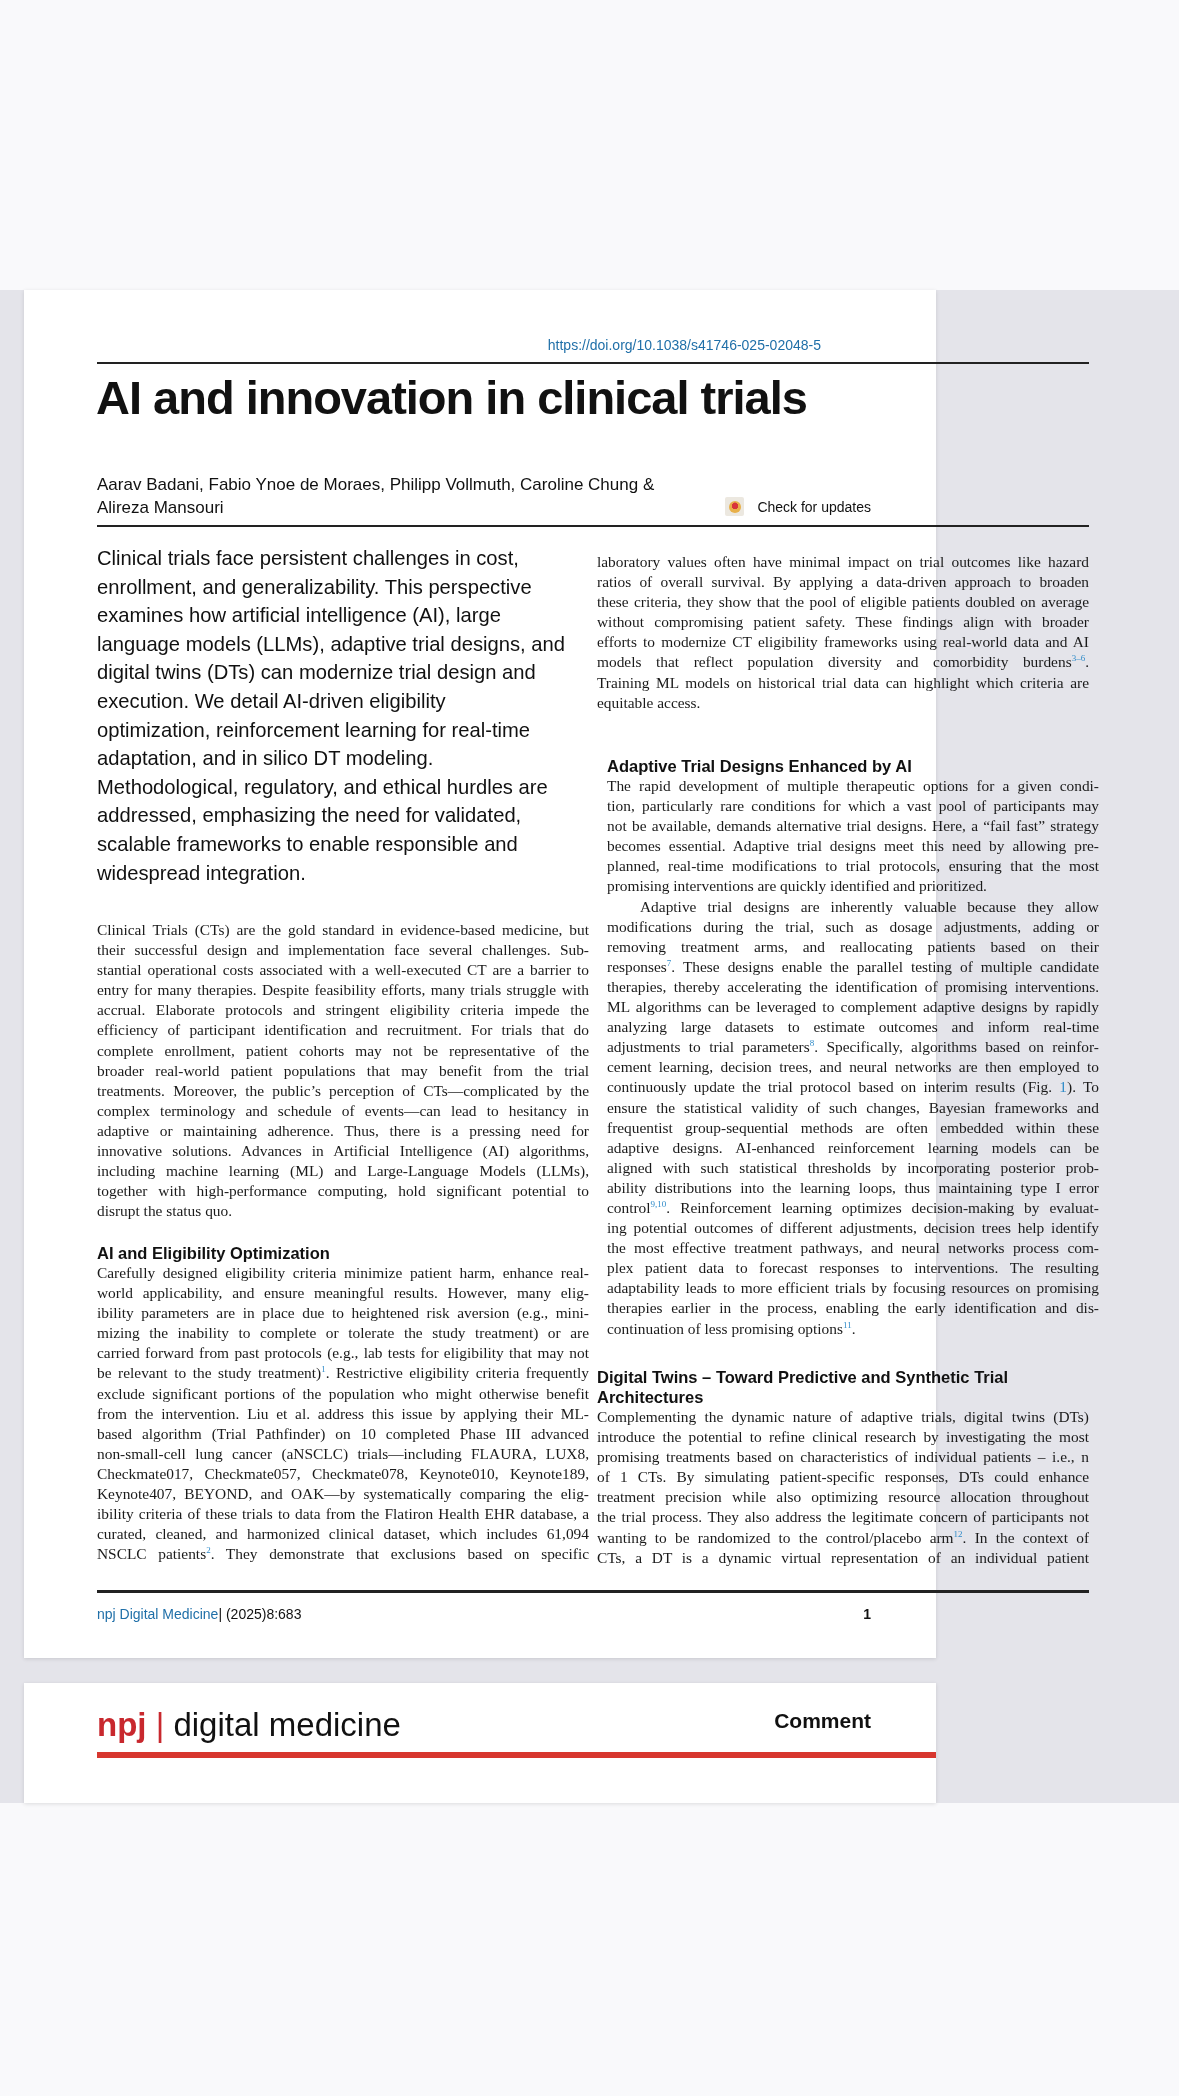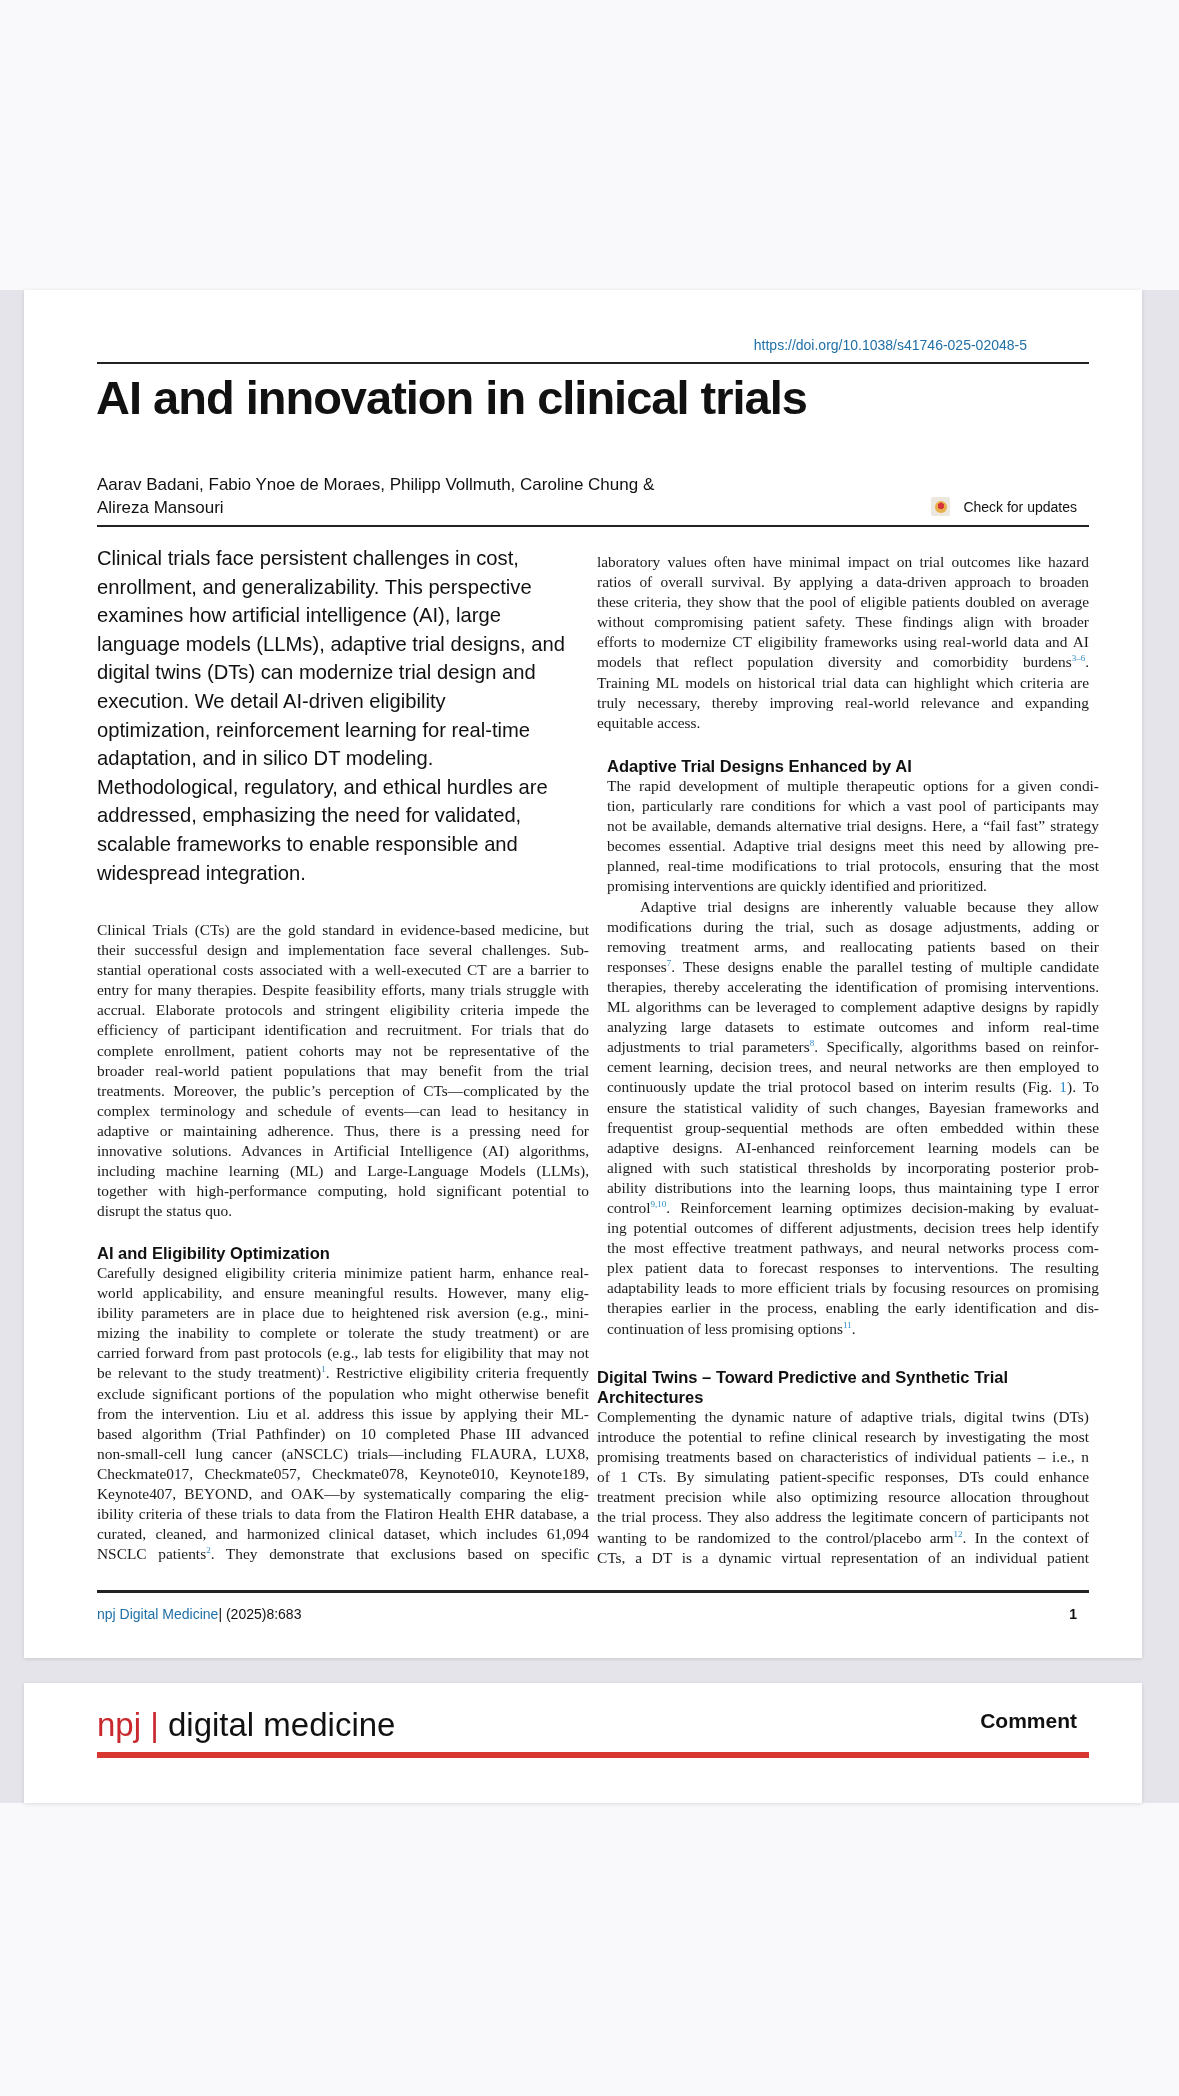--- a/index.html
+++ b/index.html
@@ -1,19 +1,19 @@
 <!DOCTYPE html>
 <html><head>
 <meta charset="utf-8">
 <style>
   * { box-sizing: border-box; margin: 0; padding: 0; }
   html, body { width: 1179px; height: 2096px; background: #f9f9fb; overflow: hidden; }
   body { position: relative; font-family: "Liberation Serif", serif; color: #1a1a1a; }
   .viewer-bg { position: absolute; left: 0; top: 290px; width: 1179px; height: 1513px; background: #e4e4ea; }
-  .page { position: absolute; left: 24px; width: 1118px; background: #ffffff; box-shadow: 0 1px 4px rgba(0,0,0,0.12); }
+  .page { position: absolute; left: 24px; width: 912px; background: #ffffff; box-shadow: 0 1px 4px rgba(0,0,0,0.12); }
   .page1 { top: 290px; height: 1368px; }
   .page2 { top: 1683px; height: 120px; overflow: hidden; }
 
   .doi { position: absolute; right: 115px; top: 47px; font-family: "Liberation Sans", sans-serif; font-size: 14px; color: #1f6fa8; }
   .rule-top { position: absolute; left: 73px; width: 992px; top: 72px; height: 2px; background: #222; }
   .title { position: absolute; left: 72px; top: 80px; font-family: "Liberation Sans", sans-serif; font-weight: bold; font-size: 47px; letter-spacing: -1px; color: #111; white-space: nowrap; }
   .authors { position: absolute; left: 73px; top: 183px; font-family: "Liberation Sans", sans-serif; font-weight: normal; font-size: 17px; line-height: 23px; color: #111; }
   .check-updates { position: absolute; right: 65px; top: 207px; display: flex; align-items: center; gap: 13px; font-family: "Liberation Sans", sans-serif; font-size: 14px; color: #111; }
   .cfu-icon { width: 19px; height: 19px; border-radius: 2px; background: #ece8e0; display: flex; align-items: center; justify-content: center; }
   .cfu-icon span { width: 12px; height: 12px; border-radius: 50%; background: radial-gradient(circle at 50% 40%, #d8343b 0 35%, #e8b04a 36% 100%); }
@@ -30,21 +30,21 @@
   .line.indent { padding-left: 33px; }
   .heading { font-family: "Liberation Sans", sans-serif; font-weight: bold; font-size: 16.5px; line-height: 20px; color: #111; }
   sup.ref { color: #2f8bc9; font-size: 9px; vertical-align: super; line-height: 0; }
 
   .rule-bottom { position: absolute; left: 73px; width: 992px; top: 1300px; height: 3px; background: #222; }
   .footer-left { position: absolute; left: 73px; top: 1316px; font-family: "Liberation Sans", sans-serif; font-size: 14px; color: #111; }
   .footer-left .journal { color: #1f6fa8; text-align: center; }
   .footer-right { position: absolute; right: 65px; top: 1316px; font-family: "Liberation Sans", sans-serif; font-size: 14px; font-weight: bold; color: #111; }
 
   .masthead { position: absolute; left: 73px; top: 23px; font-family: "Liberation Sans", sans-serif; font-size: 33px; color: #111; white-space: nowrap; }
-  .masthead .npj { color: #c8282e; }
+  .masthead .npj { color: #c8282e; font-weight: bold; }
   .masthead .bar { color: #c8282e; }
   .comment-label { position: absolute; right: 65px; top: 26px; font-family: "Liberation Sans", sans-serif; font-weight: bold; font-size: 21px; color: #111; }
   .red-rule { position: absolute; left: 73px; width: 992px; top: 69px; height: 6px; background: #d7372f; }
 </style>
 </head>
 <body>
 
 <div class="viewer-bg"></div>
 
 <div class="page page1">
@@ -116,21 +116,20 @@
   </div>
 
   <div class="col col-right" style="top:262px;">
     <span class="line">laboratory values often have minimal impact on trial outcomes like hazard</span>
     <span class="line">ratios of overall survival. By applying a data-driven approach to broaden</span>
     <span class="line">these criteria, they show that the pool of eligible patients doubled on average</span>
     <span class="line">without compromising patient safety. These findings align with broader</span>
     <span class="line">efforts to modernize CT eligibility frameworks using real-world data and AI</span>
     <span class="line"><span>models that reflect population diversity and comorbidity burdens</span><sup class="ref">3–6</sup><span>.</span></span>
     <span class="line">Training ML models on historical trial data can highlight which criteria are</span>
-    <span class="line">truly necessary, thereby improving real-world relevance and expanding</span>
     <span class="line last">equitable access.</span>
   </div>
 
   <div class="col col-right" style="top:466px;margin-left:10px;">
     <div class="heading">Adaptive Trial Designs Enhanced by AI</div>
     <span class="line">The rapid development of multiple therapeutic options for a given condi-</span>
     <span class="line">tion, particularly rare conditions for which a vast pool of participants may</span>
     <span class="line">not be available, demands alternative trial designs. Here, a “fail fast” strategy</span>
     <span class="line">becomes essential. Adaptive trial designs meet this need by allowing pre-</span>
     <span class="line">planned, real-time modifications to trial protocols, ensuring that the most</span>

